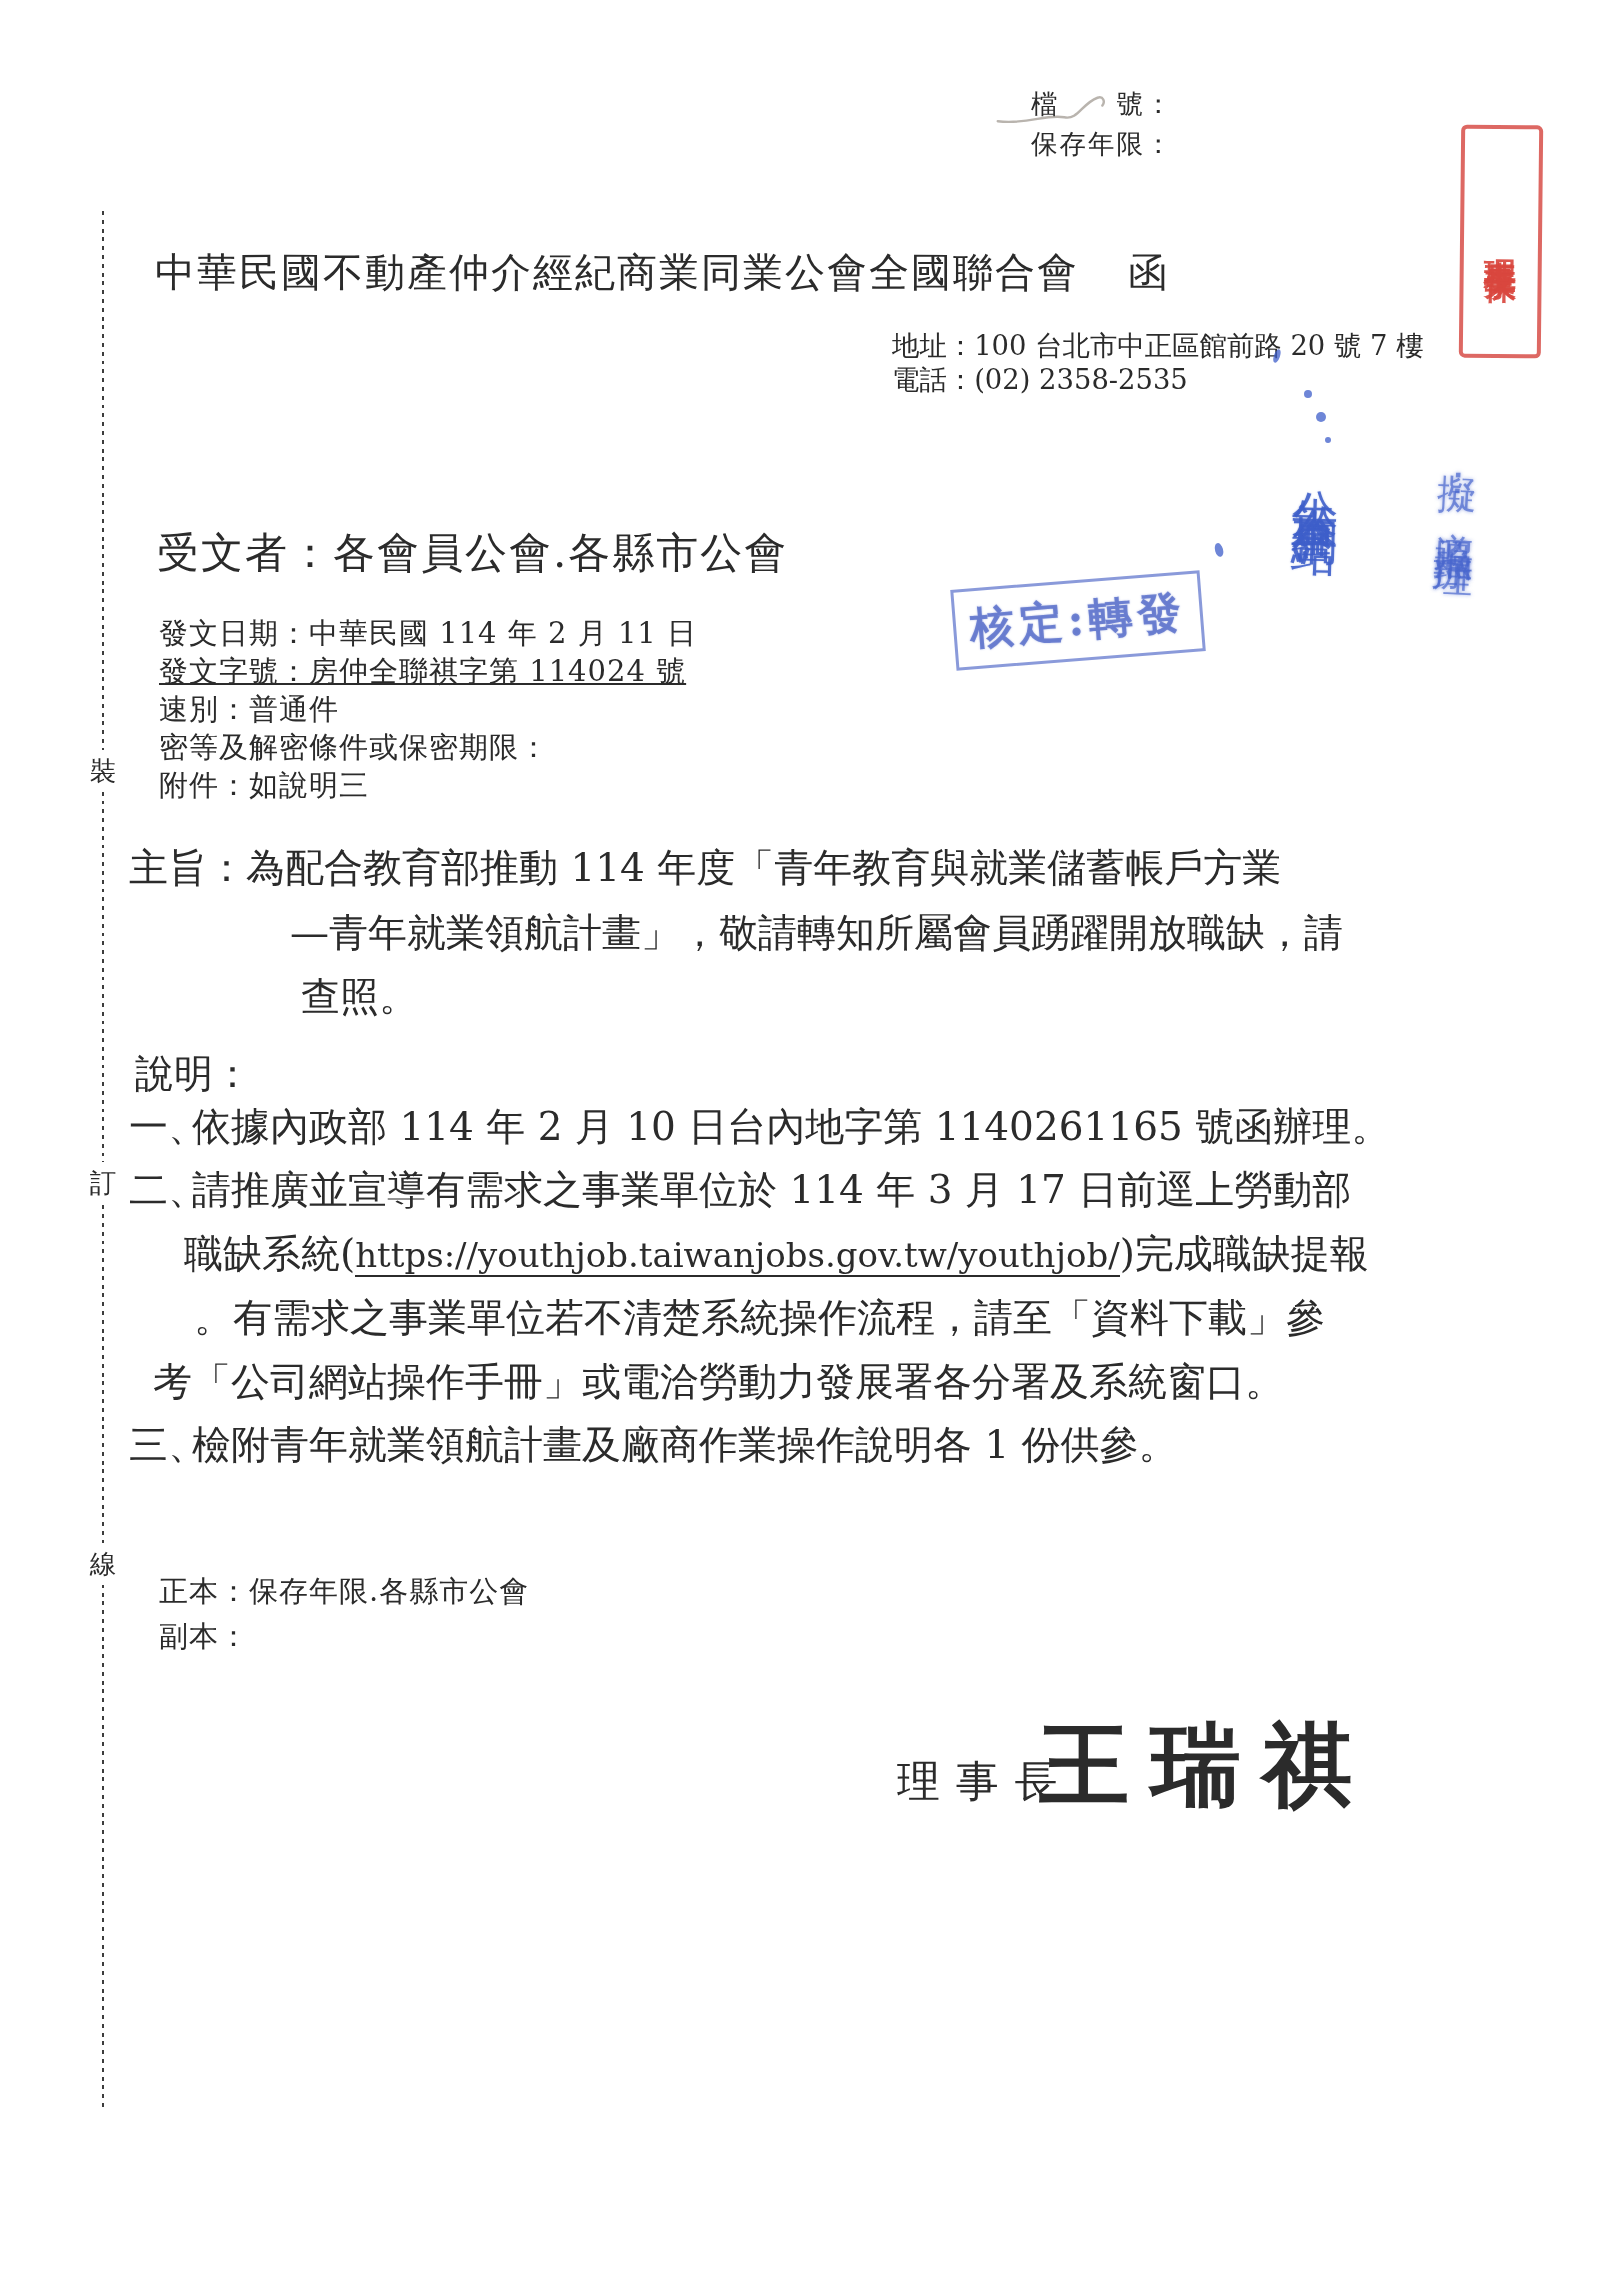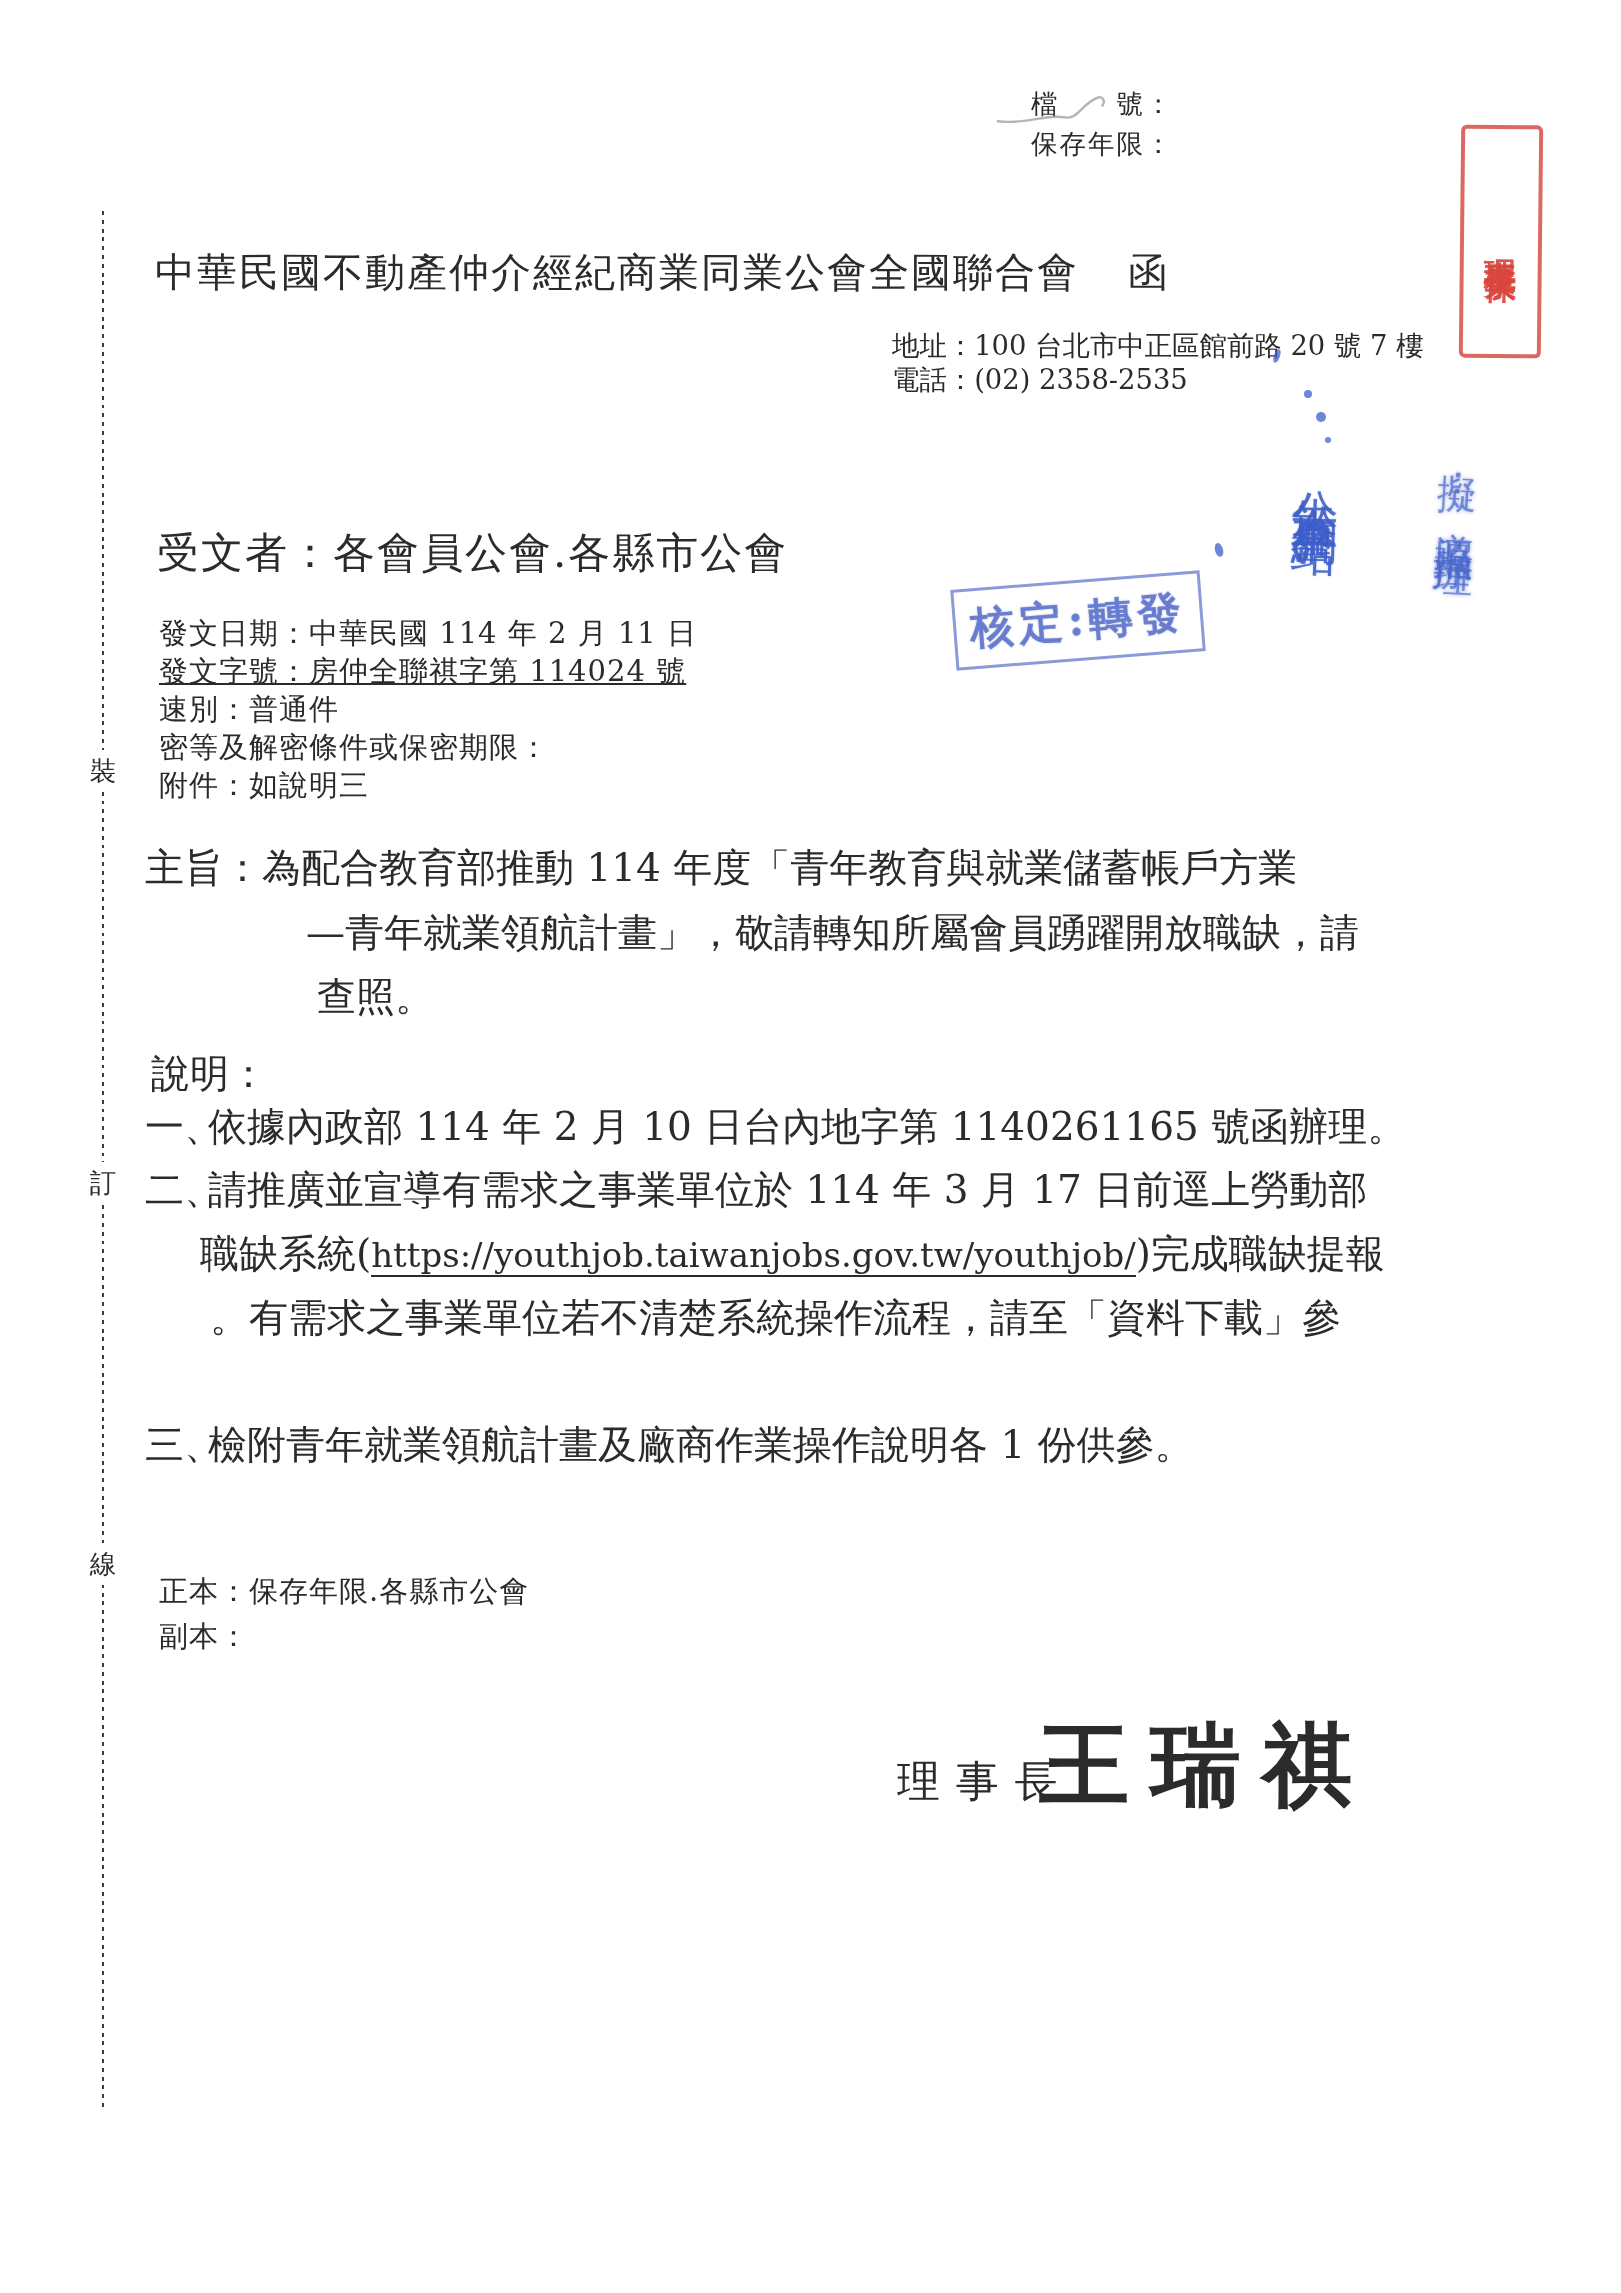--- a/index.html
+++ b/index.html
@@ -36,21 +36,21 @@
   .addr{left:892px;top:329px;font-size:27.4px;line-height:34px;}
 
   
   .recipient{left:157px;top:525px;font-size:42px;letter-spacing:2px;}
 
   
   .meta{font-size:29px;letter-spacing:1px;left:159px;}
   .m1{top:614px;} .m2{top:652px;text-decoration:underline;} .m3{top:690px;} .m4{top:728px;} .m5{top:766px;}
 
   
-  .doc-text{font-size:39px;letter-spacing:0;margin-left:16px;}
+  .doc-text{font-size:39px;letter-spacing:0;}
   .subj1{left:129px;top:841px;}
   .subj2{left:290px;top:906px;}
   .subj3{left:301px;top:970px;}
   .expl {left:135px;top:1047px;}
   .it-no{position:absolute;left:129px;}
   .it-tx{position:absolute;left:192px;}
   .r1{top:1100px;} .r2{top:1163px;}
   .r3{top:1227px;left:184px;}
   .r4{top:1291px;left:194px;}
   .r5{top:1355px;left:153px;}
@@ -153,20 +153,21 @@
   <div class="it-tx doc-text r1">依據內政部 114 年 2 月 10 日台內地字第 1140261165 號函辦理。</div>
 
   <div class="it-no doc-text r2">二、</div>
   <div class="it-tx doc-text r2">請推廣並宣導有需求之事業單位於 114 年 3 月 17 日前逕上勞動部</div>
 
   <div class="line doc-text r3">
     <span>職缺系統(</span><span class="url">https://youthjob.taiwanjobs.gov.tw/youthjob/</span><span>)完成職缺提報</span>
   </div>
 
   <div class="line doc-text r4">。有需求之事業單位若不清楚系統操作流程，請至「資料下載」參</div>
+  <div class="line doc-text r5">考「公司網站操作手冊」或電洽勞動力發展署各分署及系統窗口。</div>
 
   <div class="it-no doc-text r6">三、</div>
   <div class="it-tx doc-text r6">檢附青年就業領航計畫及廠商作業操作說明各 1 份供參。</div>
 
   <div class="line copies c1">正本：保存年限.各縣市公會</div>
   <div class="line copies c2">副本：</div>
 
   <div class="line sig-title">理事長</div>
   <div class="line sig-name">王瑞祺</div>
 

